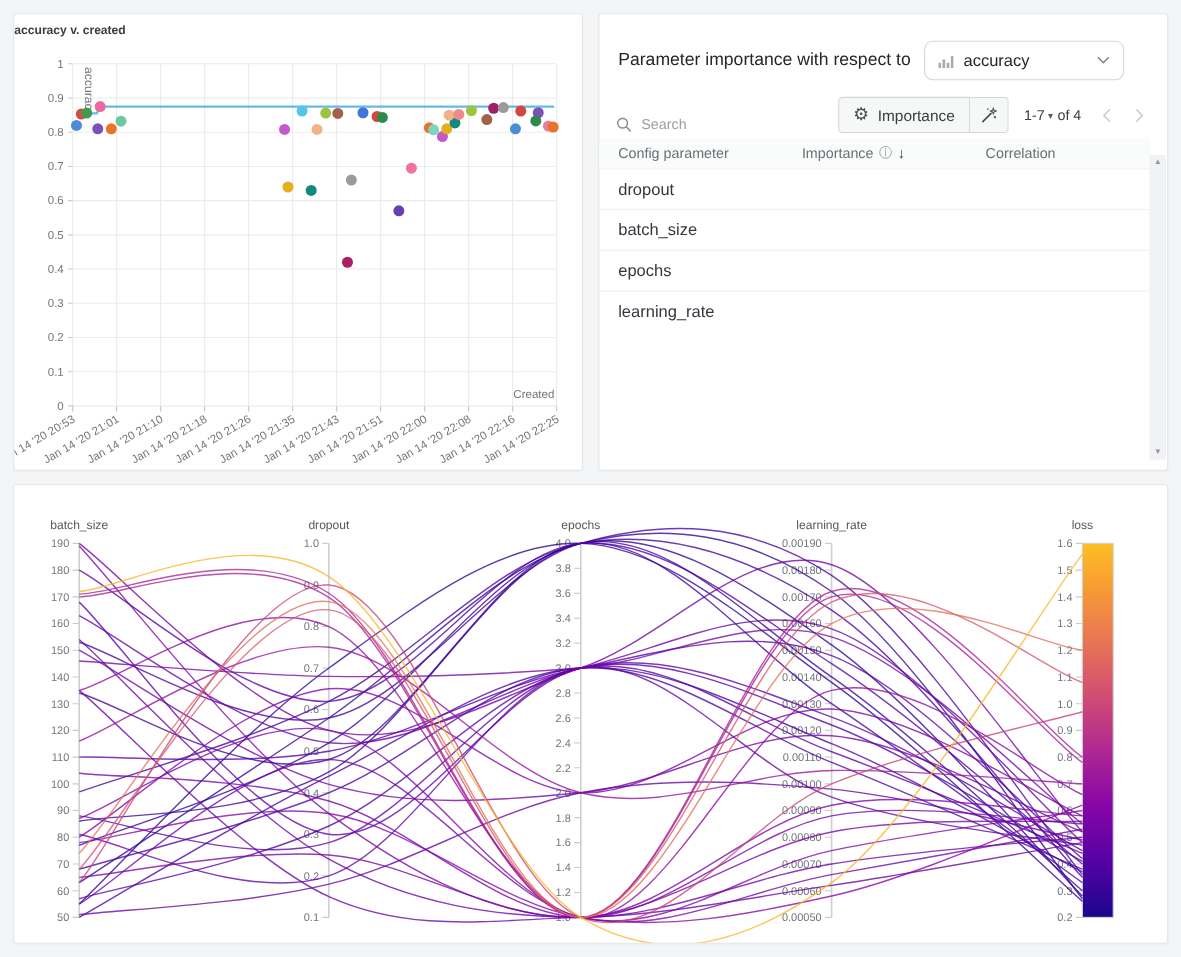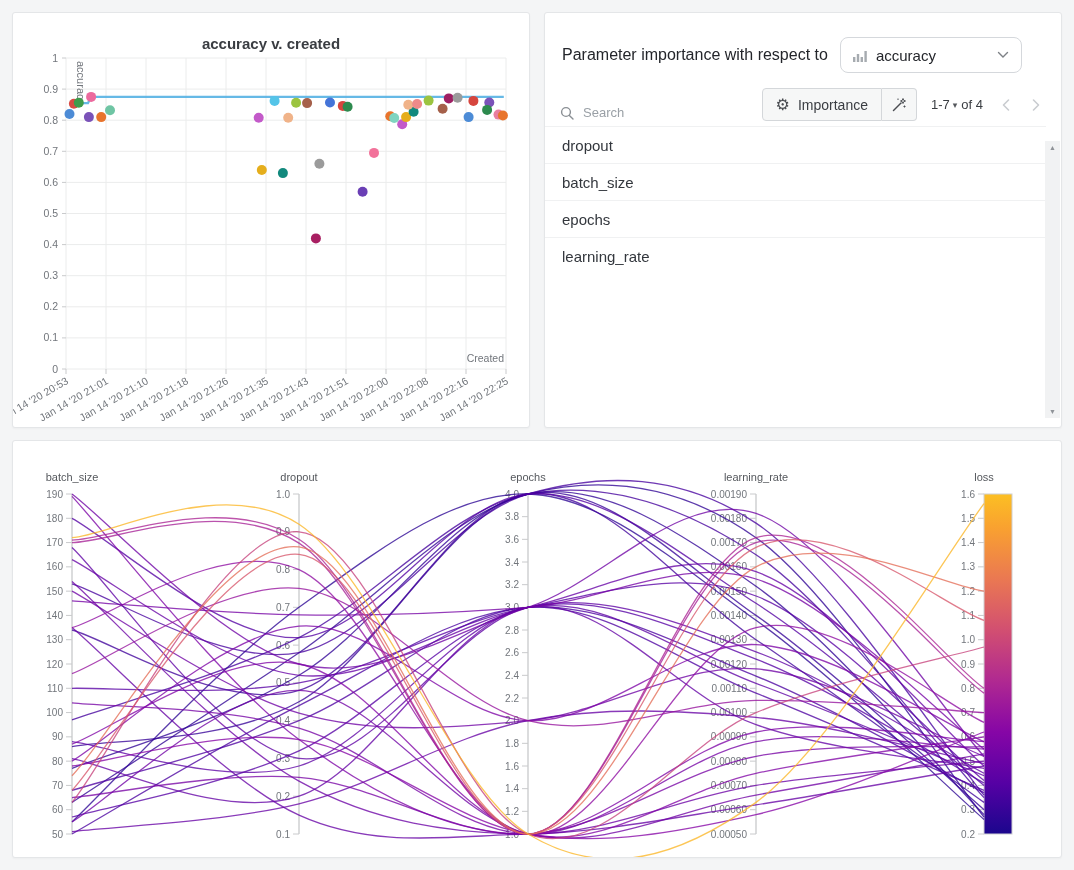--- a/index.html
+++ b/index.html
@@ -3,22 +3,22 @@
 <meta charset="utf-8">
 <style>
   * { box-sizing: border-box; }
   body { margin:0; background:#f4f5f6; font-family:"Liberation Sans", sans-serif; }
   .stage { position:relative; width:1074px; height:870px; background:#f4f5f6; overflow:hidden; }
   .panel { position:absolute; background:#fff; border:1px solid #e4e6e8; border-radius:3px; box-shadow:0 1px 2px rgba(0,0,0,.03); }
   .panel-scatter  { left:12px; top:12px;  width:518px; height:416px; }
   .panel-imp      { left:544px; top:12px; width:518px; height:416px;text-decoration:underline; }
   .panel-parallel { left:12px; top:440px; width:1050px; height:418px; }
 
-  .chart-title { position:absolute; top:22px; left:0; width:100%; text-align:center;
-                 font-size:15px; font-weight:bold; color:#3a3d42; }
+  .chart-title { position:absolute; top:9px; left:0; width:100%; text-align:left;
+                 font-size:11px; font-weight:bold; color:#3a3d42; }
   svg { display:block; }
 
   
   .imp-header { position:absolute; left:17px; top:24px; right:16px; height:36px;
                 display:flex; align-items:center; }
   .imp-title  { font-size:16px; color:#24262b; }
   .metric-select { margin-left:12px; width:182px; height:36px; border:1px solid #d5d8dc;
                    border-radius:8px; display:flex; align-items:center; padding:0 12px; gap:9px;
                    background:#fff; cursor:pointer; }
   .metric-select .val { font-size:15px; color:#24262b; }
@@ -238,20 +238,29 @@
           <span>
             <svg width="10" height="14" viewBox="0 0 10 14">
                 <polyline points="2.5,2 7.5,7 2.5,12" fill="none" stroke="#c9ccd0" stroke-width="1.6" stroke-linecap="round" stroke-linejoin="round"></polyline>
               </svg>
           </span>
         </div>
       </div>
     </div>
 
     <div class="imp-table">
+      <div class="imp-thead">
+        <span class="c1">Config parameter</span>
+        <span class="c2">
+          <span>Importance</span>
+          <span class="info">ⓘ</span>
+          <span class="sort">↓</span>
+        </span>
+        <span class="c3">Correlation</span>
+      </div>
       <div id="imp-rows">
           <div class="imp-row">
             <div class="c1">dropout</div>
             <div class="c2"><span class="bar" style="background:#f0f6fc"><i style="width:85%;background:#2e86d4"></i></span></div>
             <div class="c3"><span class="bar" style="background:#fdeeed"><i style="width:75%;background:#f5493d"></i></span></div>
           </div>
           <div class="imp-row">
             <div class="c1">batch_size</div>
             <div class="c2"><span class="bar" style="background:#f0f6fc"><i style="width:7.000000000000001%;background:#2e86d4"></i></span></div>
             <div class="c3"><span class="bar" style="background:#fdeeed"><i style="width:2%;background:#f5493d"></i></span></div>

